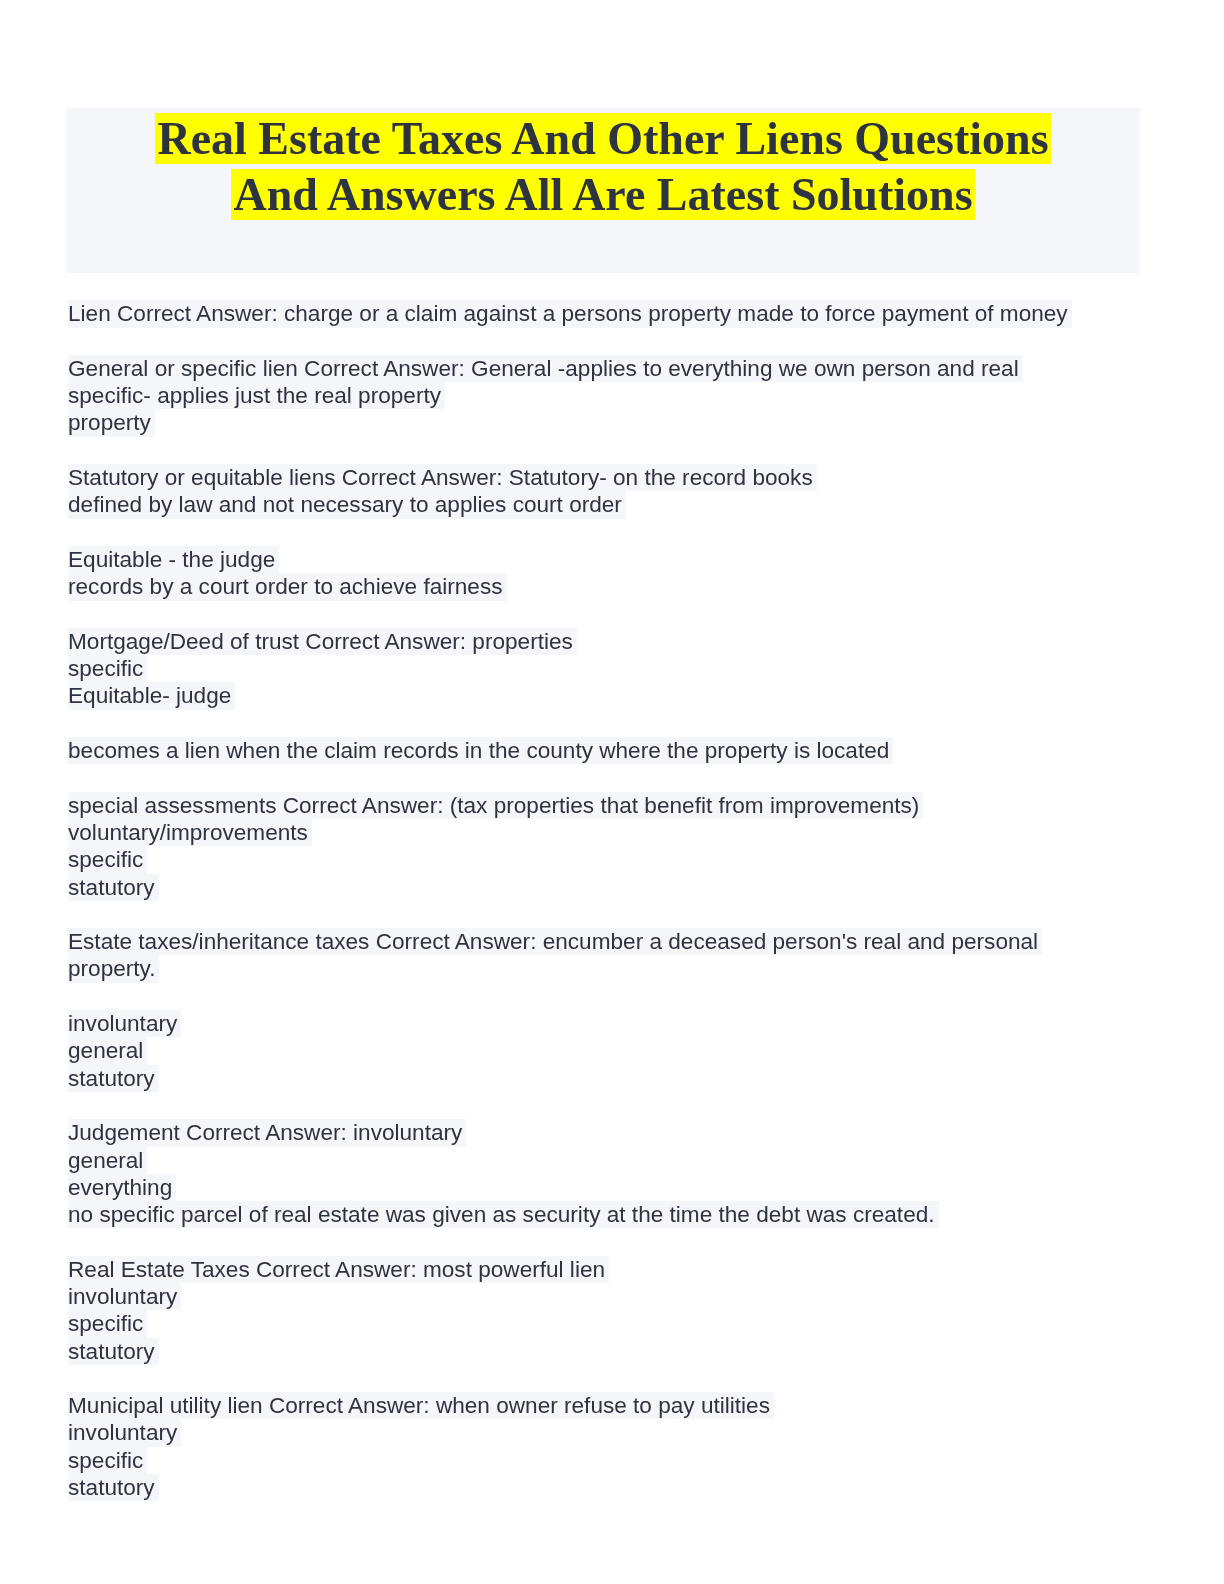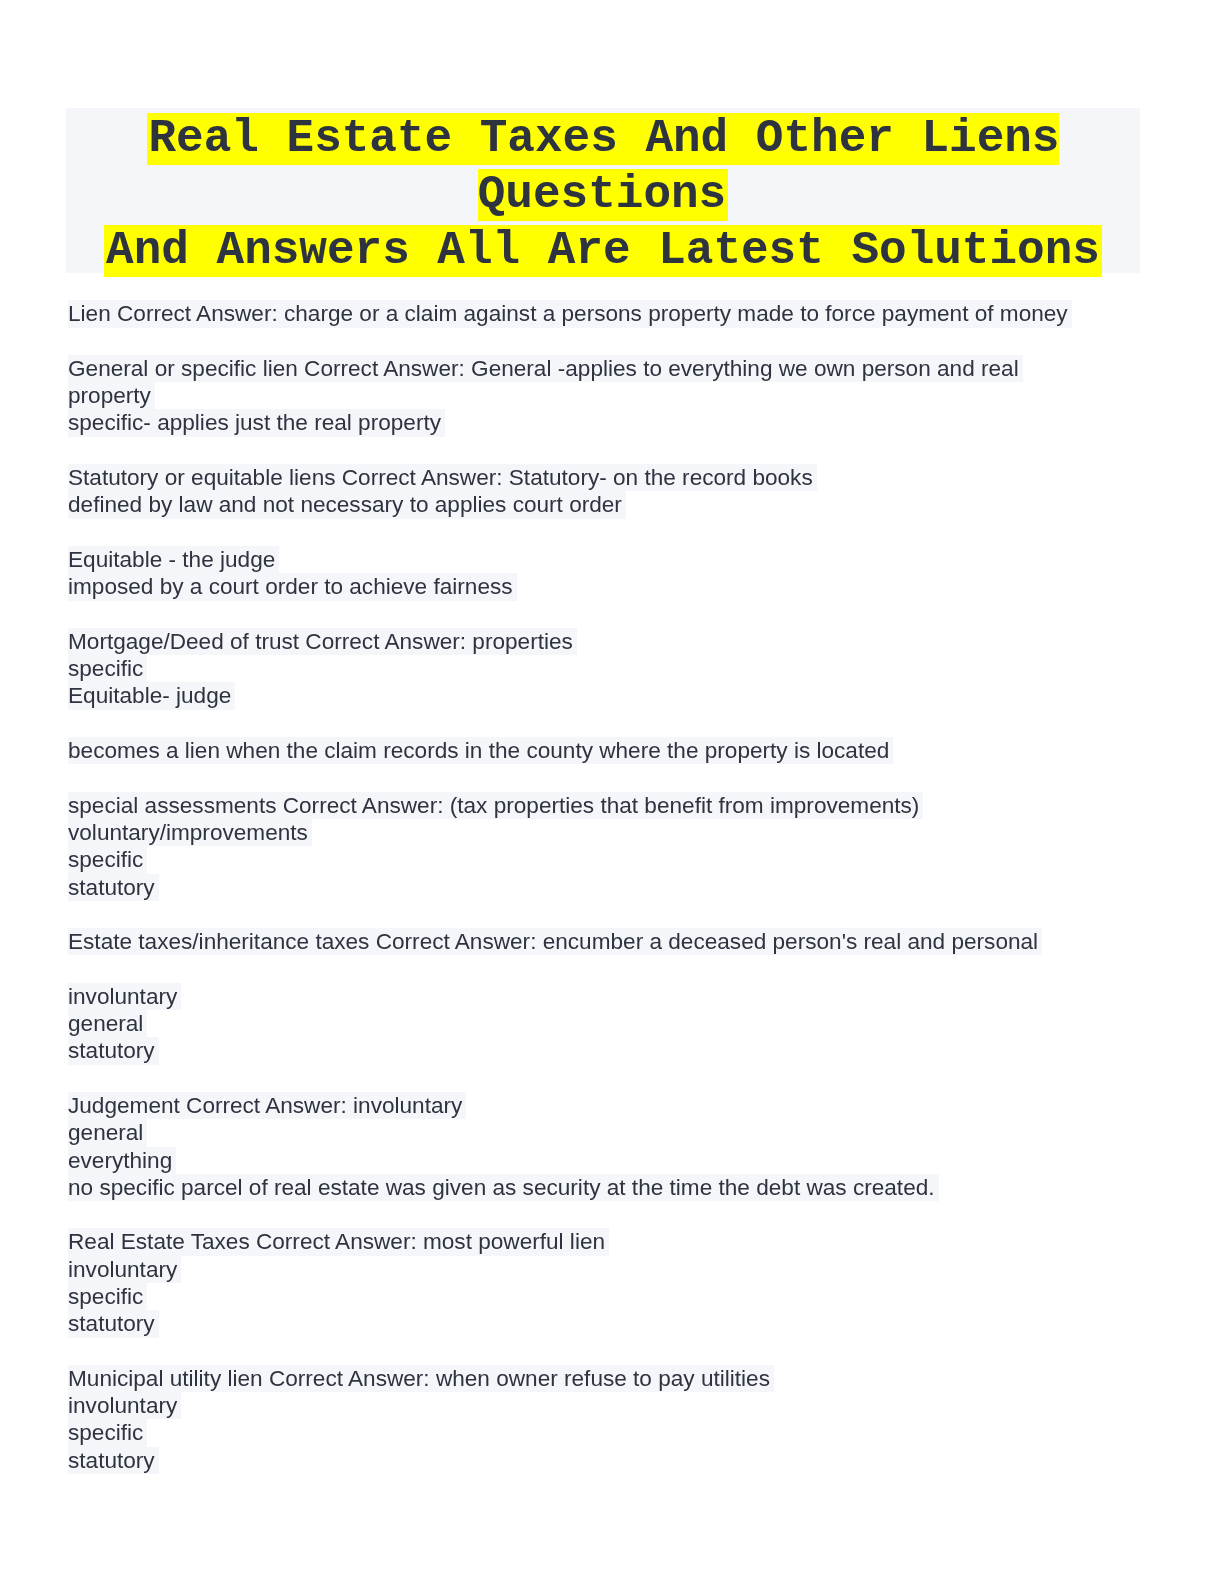--- a/index.html
+++ b/index.html
@@ -20,21 +20,21 @@
     left: 66px;
     top: 108px;
     width: 1074px;
     height: 165px;
     background: #f5f6f9;
   }
   .title {
     margin: 0;
     padding-top: 3px;
     text-align: center;
-    font-family: Liberation Mono, monospace;
+    font-family: Liberation Serif, serif;
     font-weight: bold;
     font-size: 46px;
     line-height: 56px;
     color: #2e3340;
   }
   .title .hl {
     background: #ffff00;
     padding: 0 2px;
   }
   .content {
@@ -75,32 +75,32 @@
 </div>
 
 <div class="content" id="content">
     <div class="gap"></div>
     <div class="entry">
       <div class="row"><span class="line">Lien Correct Answer: charge or a claim against a persons property made to force payment of money</span></div>
     </div>
     <div class="gap"></div>
     <div class="entry">
       <div class="row"><span class="line">General or specific lien Correct Answer: General -applies to everything we own person and real</span></div>
+      <div class="row"><span class="line">specific- applies just the real property</span></div>
       <div class="row"><span class="line">property</span></div>
-      <div class="row"><span class="line">specific- applies just the real property</span></div>
     </div>
     <div class="gap"></div>
     <div class="entry">
       <div class="row"><span class="line">Statutory or equitable liens Correct Answer: Statutory- on the record books</span></div>
       <div class="row"><span class="line">defined by law and not necessary to applies court order</span></div>
     </div>
     <div class="gap"></div>
     <div class="entry">
       <div class="row"><span class="line">Equitable - the judge</span></div>
-      <div class="row"><span class="line">imposed by a court order to achieve fairness</span></div>
+      <div class="row"><span class="line">records by a court order to achieve fairness</span></div>
     </div>
     <div class="gap"></div>
     <div class="entry">
       <div class="row"><span class="line">Mortgage/Deed of trust Correct Answer: properties</span></div>
       <div class="row"><span class="line">specific</span></div>
       <div class="row"><span class="line">Equitable- judge</span></div>
     </div>
     <div class="gap"></div>
     <div class="entry">
       <div class="row"><span class="line">becomes a lien when the claim records in the county where the property is located</span></div>
@@ -108,20 +108,21 @@
     <div class="gap"></div>
     <div class="entry">
       <div class="row"><span class="line">special assessments Correct Answer: (tax properties that benefit from improvements)</span></div>
       <div class="row"><span class="line">voluntary/improvements</span></div>
       <div class="row"><span class="line">specific</span></div>
       <div class="row"><span class="line">statutory</span></div>
     </div>
     <div class="gap"></div>
     <div class="entry">
       <div class="row"><span class="line">Estate taxes/inheritance taxes Correct Answer: encumber a deceased person's real and personal</span></div>
+      <div class="row"><span class="line">property.</span></div>
     </div>
     <div class="gap"></div>
     <div class="entry">
       <div class="row"><span class="line">involuntary</span></div>
       <div class="row"><span class="line">general</span></div>
       <div class="row"><span class="line">statutory</span></div>
     </div>
     <div class="gap"></div>
     <div class="entry">
       <div class="row"><span class="line">Judgement Correct Answer: involuntary</span></div>

